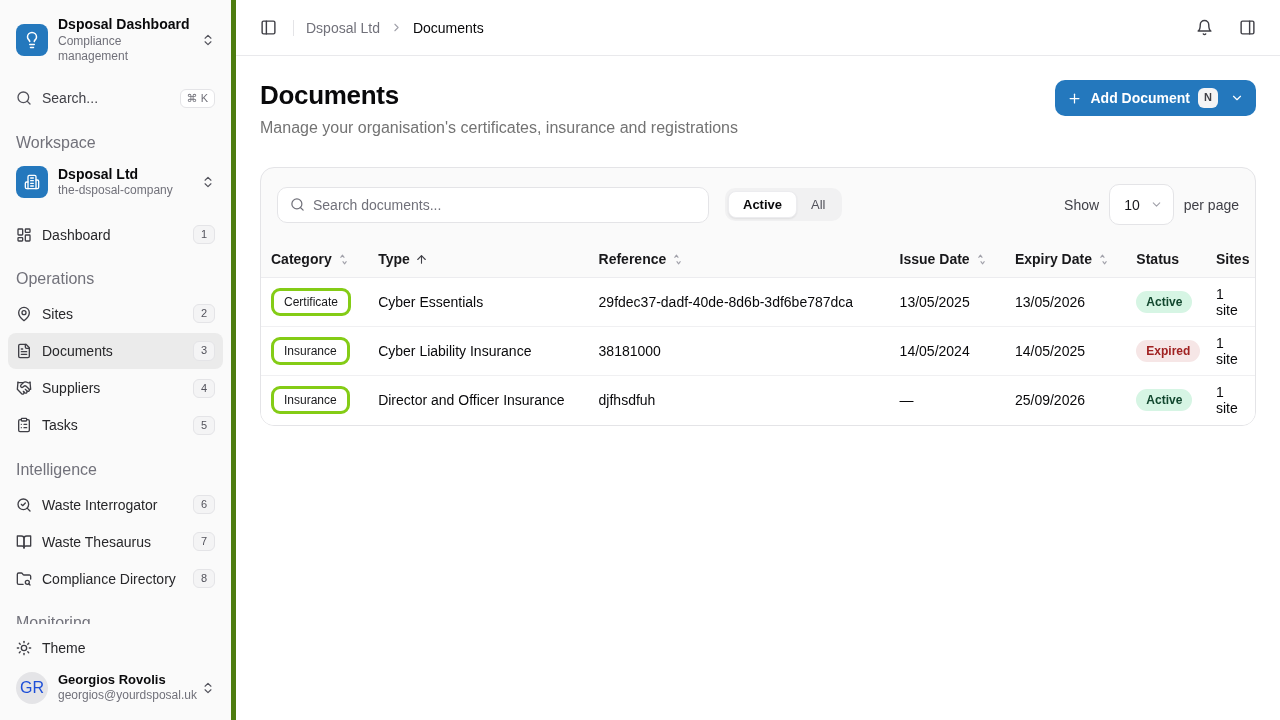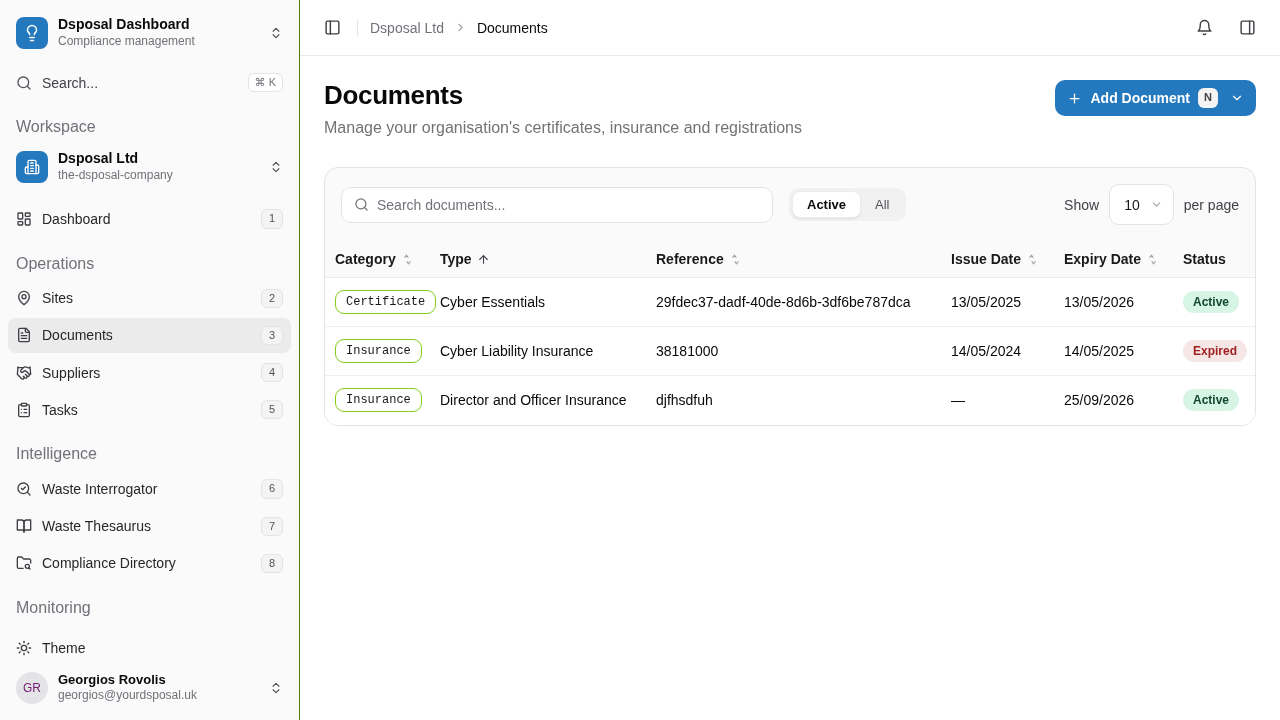--- a/index.html
+++ b/index.html
@@ -4,21 +4,21 @@
 <style>
   * { margin:0; padding:0; box-sizing:border-box; }
   html,body { width:1280px; height:720px; overflow:hidden; }
   body { font-family:"Liberation Sans","DejaVu Sans",sans-serif; background:#fff; color:#18181b; font-size:14px; }
   svg { display:block; }
   .icon { stroke:currentColor; fill:none; stroke-width:2; stroke-linecap:round; stroke-linejoin:round; }
 
   .app { display:flex; width:1280px; height:720px; }
 
   
-  .sidebar { width:300px; height:720px; background:#fafafa; border-right:1px solid #4d7c0f; display:flex; flex-direction:column; flex-shrink:0; }
+  .sidebar { width:236px; height:720px; background:#fafafa; border-right:5px solid #4d7c0f; display:flex; flex-direction:column; flex-shrink:0; }
   .sb-scroll { flex:1; overflow:hidden; padding:8px; }
   .sb-header { display:flex; align-items:center; gap:10px; padding:8px; }
   .logo { width:32px; height:32px; border-radius:8px; background:#2478bd; color:#fff; display:flex; align-items:center; justify-content:center; flex-shrink:0; }
   .sb-header-text { flex:1; min-width:0; }
   .sb-title { font-size:14px; font-weight:700; color:#09090b; line-height:1.25; }
   .sb-subtitle { font-size:12px; color:#71717a; line-height:1.3; }
   .chev-ud { color:#52525b; }
   .sb-search { display:flex; align-items:center; gap:10px; padding:8px; margin-top:8px; border-radius:8px; color:#52525b; cursor:pointer; }
   .sb-search-label { flex:1; font-size:14px; color:#3f3f46; }
   .kbd { font-size:11px; color:#71717a; background:#fff; border:1px solid #e4e4e7; border-radius:6px; padding:2px 6px; line-height:1.2; }
@@ -27,21 +27,21 @@
   .ws-icon { width:32px; height:32px; border-radius:8px; background:#2478bd; color:#fff; display:flex; align-items:center; justify-content:center; flex-shrink:0; }
   .ws-name { font-size:14px; font-weight:700; color:#09090b; line-height:1.25; }
   .ws-slug { font-size:12px; color:#71717a; line-height:1.3; }
   .nav-item { display:flex; align-items:center; gap:10px; padding:8px; border-radius:8px; color:#27272a; cursor:pointer; margin-top:2px; }
   .nav-item .nav-ic { color:#3f3f46; width:16px; height:16px; }
   .nav-item.active { background:#ebebeb; }
   .nav-label { flex:1; font-size:14px; }
   .nav-badge { font-size:11px; color:#52525b; background:#f4f4f5; border:1px solid #e4e4e7; border-radius:6px; padding:2px 7px; line-height:1.2; }
   .sb-footer { padding:8px; background:#fafafa; }
   .user-row { display:flex; align-items:center; gap:10px; padding:8px; border-radius:10px; cursor:pointer; }
-  .avatar { width:32px; height:32px; border-radius:50%; background:#e4e4e7; color:#701a75; font-size:12px; display:flex; align-items:center; justify-content:center; flex-shrink:0; }
+  .avatar { width:32px; height:32px; border-radius:50%; background:#e4e4e7; color:#1d4ed8; font-size:16px; display:flex; align-items:center; justify-content:center; flex-shrink:0; }
   .user-name { font-size:13px; font-weight:700; color:#09090b; line-height:1.3; }
   .user-email { font-size:12px; color:#71717a; line-height:1.3; }
 
   
   .main { flex:1; display:flex; flex-direction:column; min-width:0; }
   .topbar { height:56px; border-bottom:1px solid #e9e9ec; display:flex; align-items:center; padding:0 20px; gap:12px; flex-shrink:0; }
   .tb-btn { color:#3f3f46; cursor:pointer; background:none; border:none; padding:4px; display:flex; }
   .tb-divider { width:1px; height:16px; background:#e4e4e7; }
   .crumb-parent { color:#71717a; font-size:14px; cursor:pointer; }
   .crumb-sep { color:#a1a1aa; display:flex; }
@@ -68,21 +68,21 @@
   .select-box { height:41px; min-width:64px; background:#fff; border:1px solid #e4e4e7; border-radius:10px; display:flex; align-items:center; gap:10px; padding:0 10px 0 14px; cursor:pointer; color:#18181b; }
   .select-box .sel-chev { color:#a1a1aa; display:flex; }
 
   table { width:100%; border-collapse:collapse; table-layout:fixed; }
   thead th { text-align:left; font-size:14px; font-weight:700; color:#18181b; padding:10px 10px; height:36px; border-bottom:1px solid #ececef; }
   .th-inner { display:flex; align-items:center; gap:5px; cursor:pointer; }
   .sort-ic { color:#a1a1aa; display:flex; }
   .sort-ic.active { color:#3f3f46; }
   tbody td { background:#fff; font-size:14px; color:#09090b; padding:0 10px; height:49px; border-bottom:1px solid #f0f0f2; }
   tbody tr:last-child td { border-bottom:none; }
-  .cat-pill { display:inline-block; font-size:12px; color:#18181b; background:#fff; border:1px solid #84cc16; border-radius:9px; padding:4px 10px; line-height:1.2;font-family:Liberation Mono, monospace; }
+  .cat-pill { display:inline-block; font-size:12px; color:#18181b; background:#fff; border:3px solid #84cc16; border-radius:9px; padding:4px 10px; line-height:1.2; }
   .status-pill { display:inline-block; font-size:12px; font-weight:600; border-radius:999px; padding:4px 10px; line-height:1.2; }
   .status-active { background:#d6f5e4; color:#11472e; }
   .status-expired { background:#f6e6e6; color:#a02121; }
   .ref-cell { overflow:hidden; white-space:nowrap; }
 </style>
 </head>
 <body>
 
 <div class="app">
 

